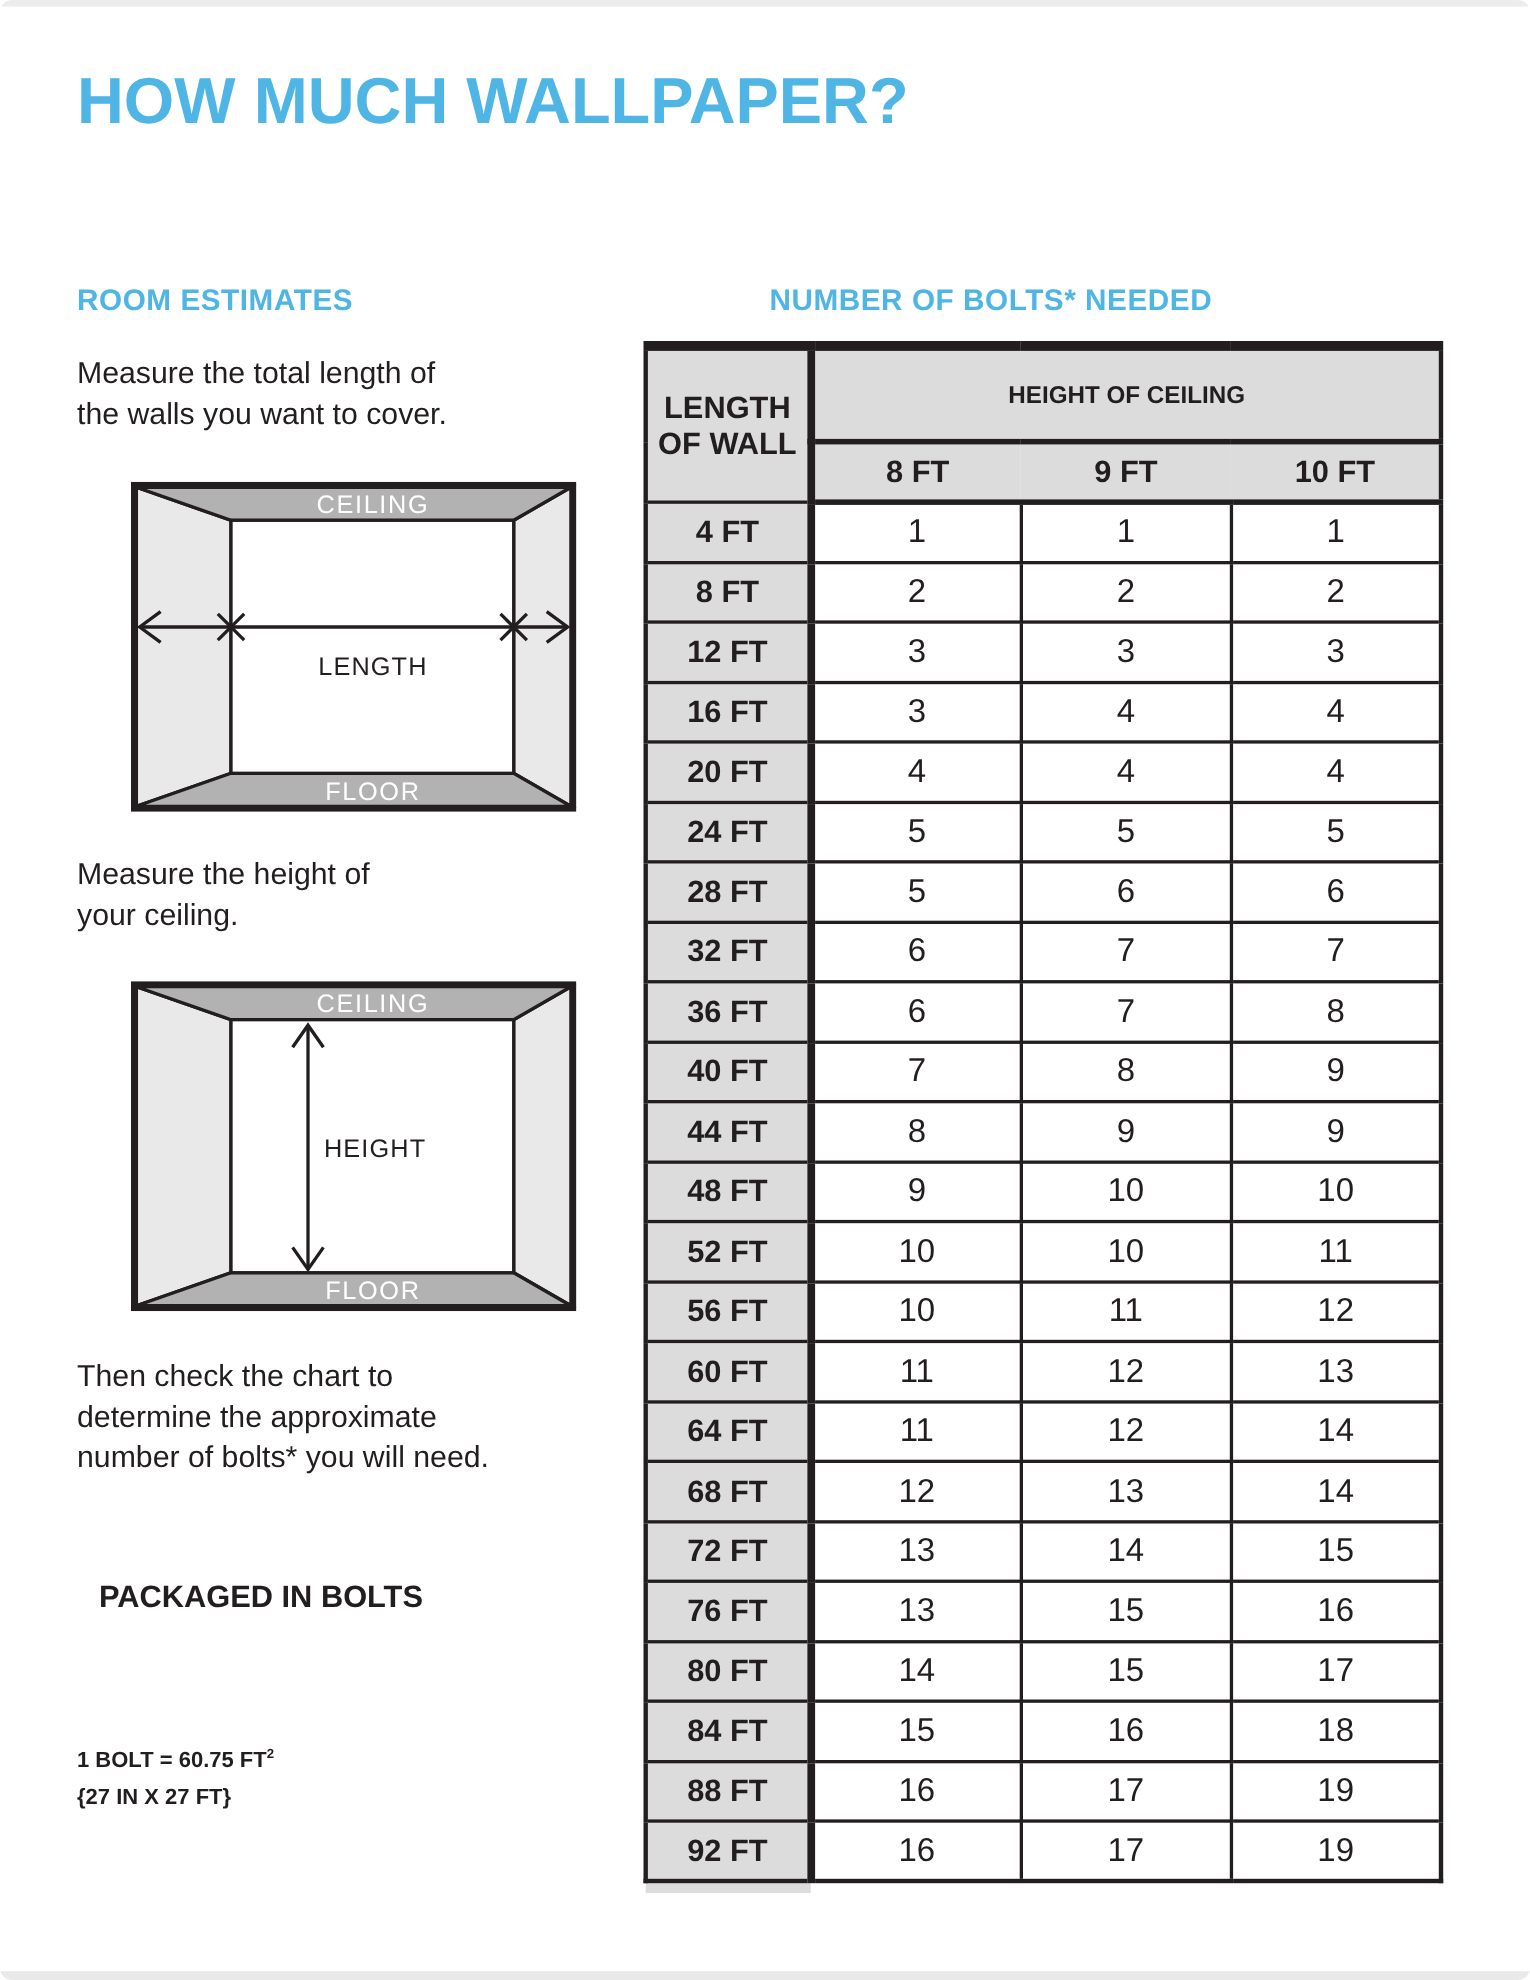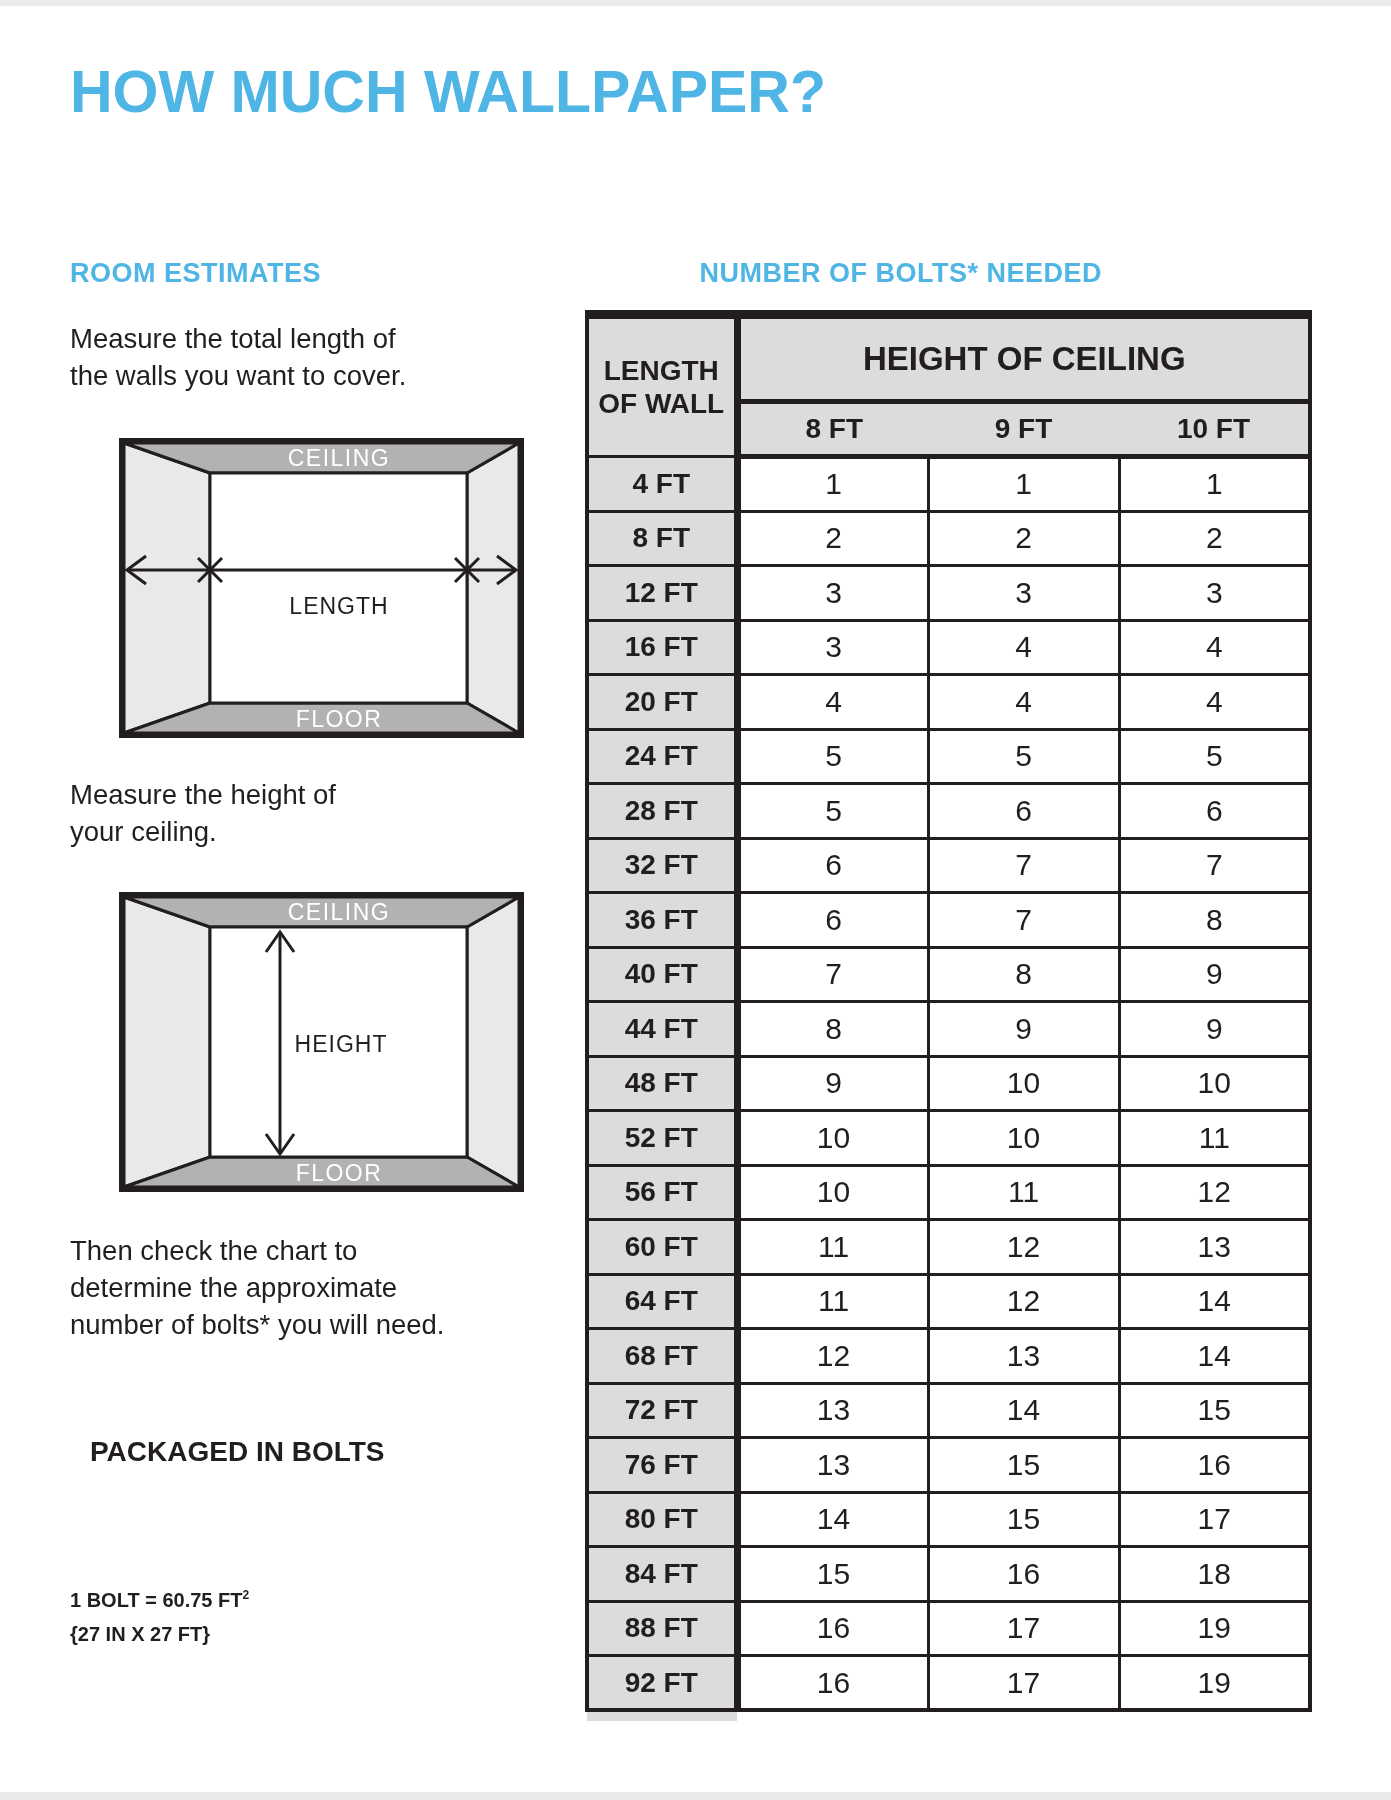--- a/index.html
+++ b/index.html
@@ -5,21 +5,21 @@
   :root{
     --blue:#4eb5e5;
     --ink:#221e1f;
     --cell-gray:#dcdcdc;
     --band-gray:#b2b2b2;
     --wall-gray:#e9e9e9;
   }
   html,body{margin:0;padding:0;background:#fff;}
   .page{
     position:relative;width:1391px;height:1800px;background:#ffffff;
-    font-family:"Liberation Sans",sans-serif;color:var(--ink);overflow:hidden;
+    font-family:"Liberation Sans",sans-serif;color:var(--ink);overflow:hidden;border-radius:11px;
   }
   .edge{position:absolute;left:0;right:0;background:#ececec;}
   .edge.top{top:0;height:6px;}
   .edge.bottom{bottom:0;height:8px;background:#e9e9e9;}
 
   .page-title{
     position:absolute;left:70px;top:58px;
     font-size:59px;font-weight:bold;color:var(--blue);letter-spacing:0px;white-space:nowrap;
   }
   .section-heading{
@@ -59,21 +59,21 @@
   .bolts-table th,.bolts-table td{
     border:3px solid var(--ink);padding:0;text-align:center;vertical-align:middle;
     font-family:"Liberation Sans",sans-serif;color:var(--ink);
   }
   .bolts-table thead th{background:var(--cell-gray);}
   th.label-head{
     width:150px;font-size:28px;font-weight:bold;line-height:33px;
     border-top-width:9px;border-left-width:4px;border-right-width:7px;border-bottom-width:3px;
   }
   th.group-head{
-    font-size:33px;font-weight:bold;height:80px;
+    font-size:22px;font-weight:bold;height:80px;
     border-top-width:9px;border-right-width:4px;border-bottom-width:5px;
   }
   tr.sub-row{height:55px;}
   th.sub-head{
     font-size:28px;font-weight:bold;
     border-left-width:0;border-right-width:0;border-top-width:5px;border-bottom-width:5px;
   }
   th.sub-head:last-child{border-right-width:4px;}
   .bolts-table tbody tr{height:54.5px;}
   .bolts-table tbody th{

